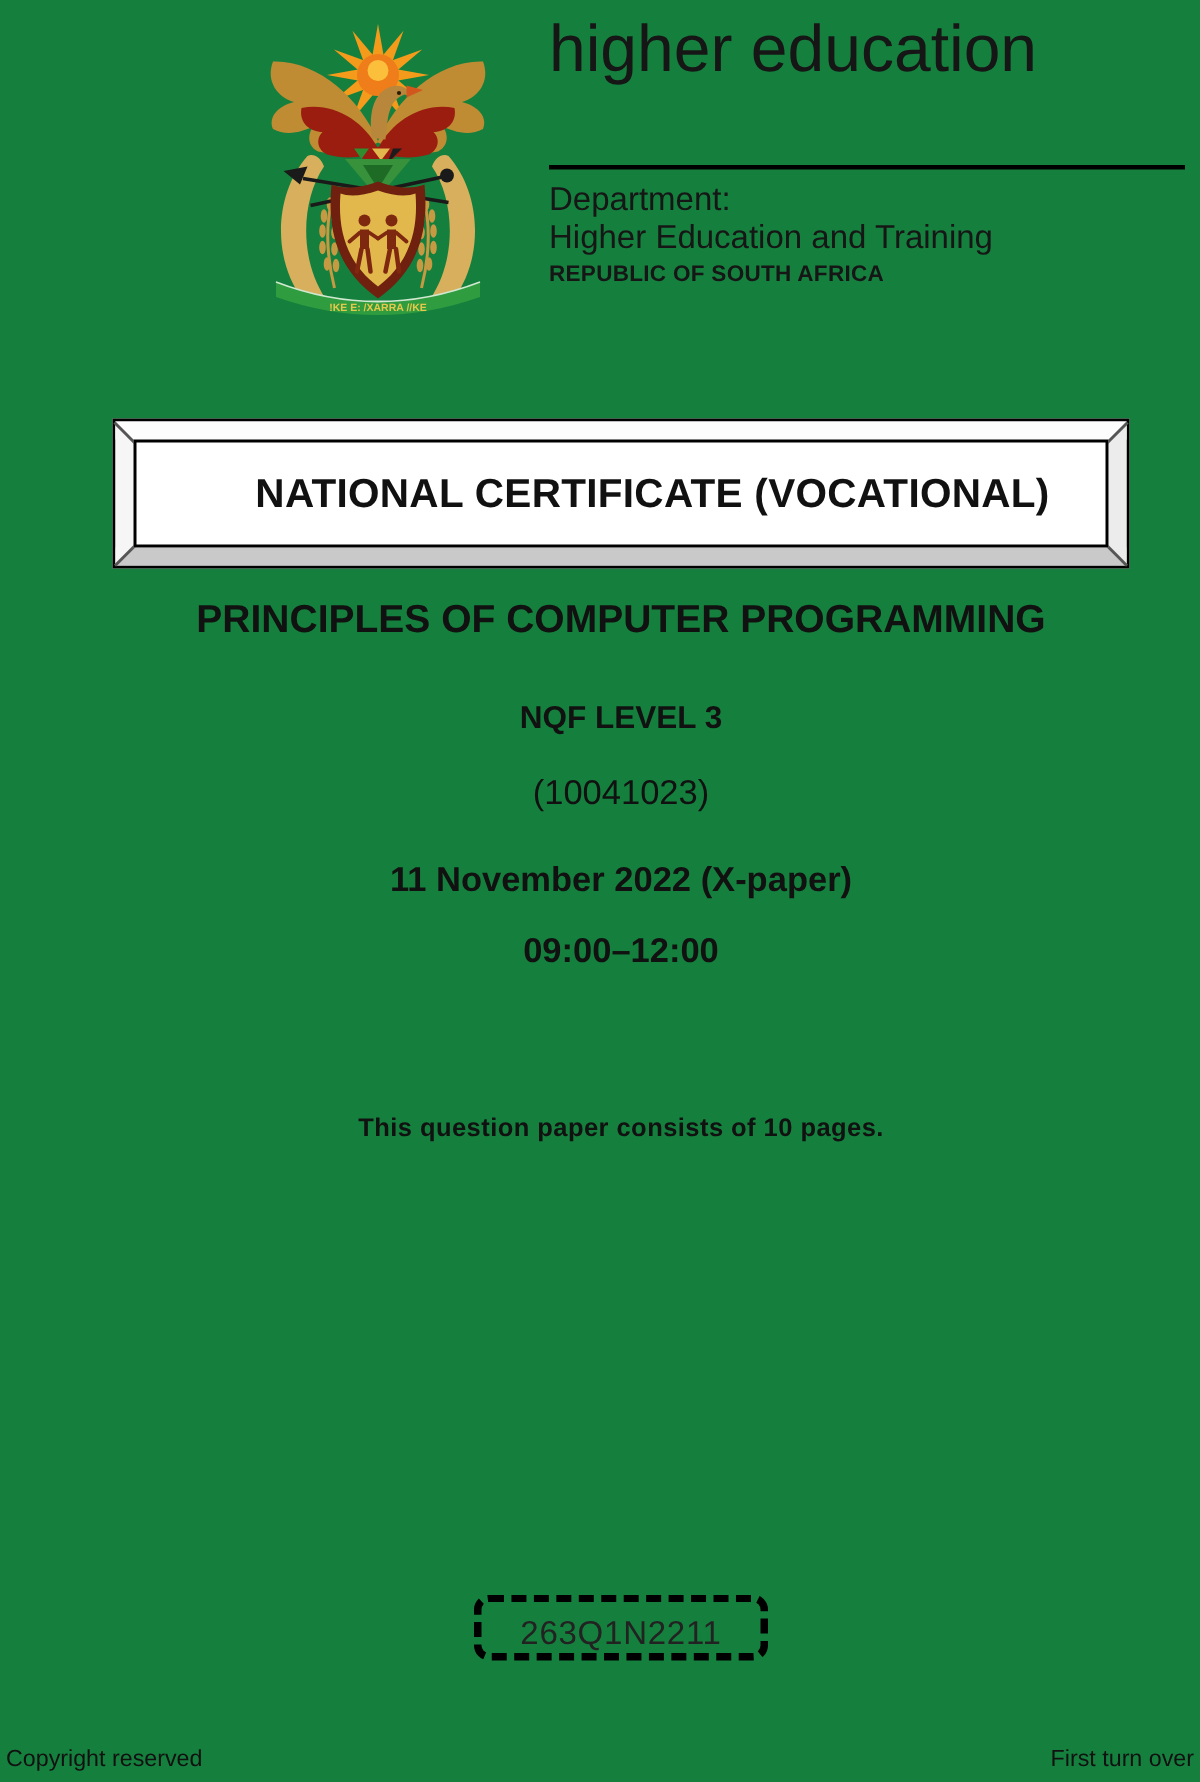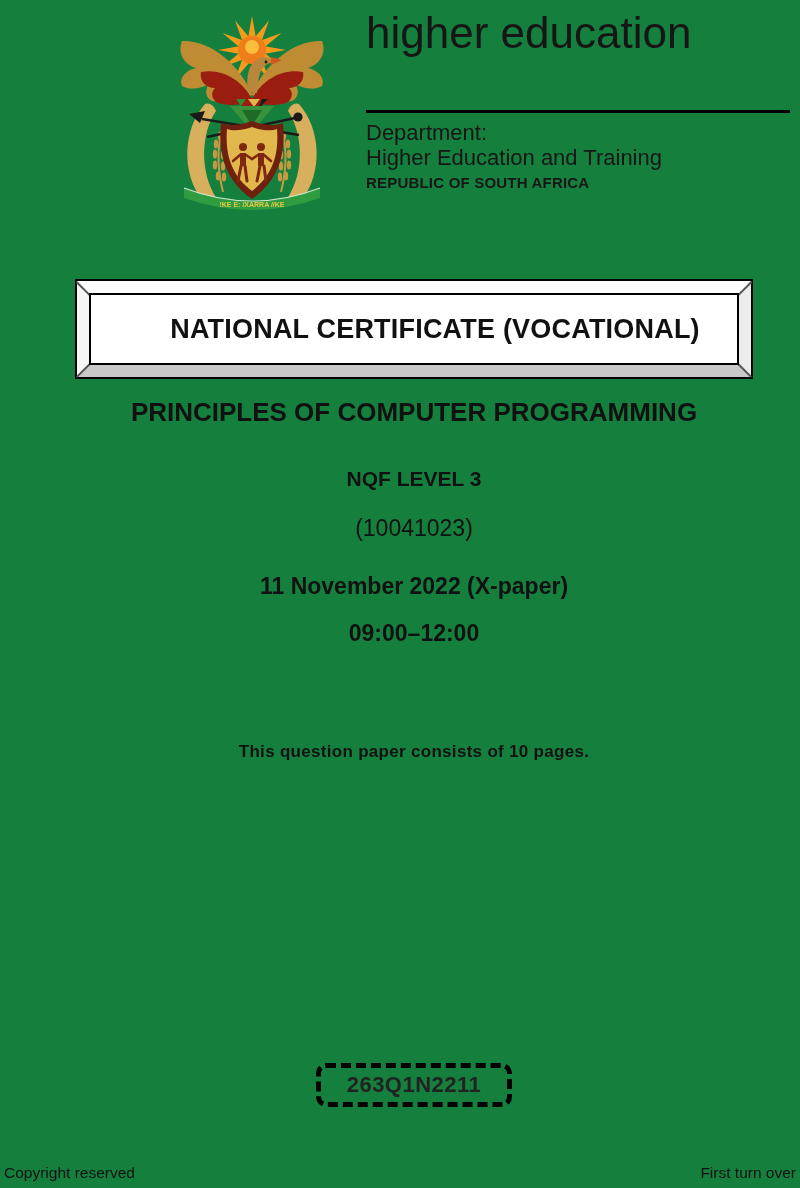--- a/index.html
+++ b/index.html
@@ -32,22 +32,22 @@
   .subject{top:397px;font-size:26px;font-weight:700;}
   .paper-line{top:430px;font-size:25px;}
   .paper-line .b{font-weight:700;}
   .nqf{top:467px;font-size:21px;font-weight:700;}
   .code{top:515px;font-size:23px;}
   .date{top:573px;font-size:23px;font-weight:700;}
   .time{top:603px;font-size:23px;font-weight:700;margin-top:17px;}
   .pages{top:742px;font-size:17px;font-weight:700;letter-spacing:0.3px;}
   
   .serial{position:absolute;left:316px;top:1063px;width:196px;height:44px;box-sizing:border-box;
-          border:5px dashed #000;border-radius:10px;display:flex;align-items:center;
-          justify-content:center;font-size:22px;letter-spacing:0.5px;color:#222;font-weight:bold;}
+          border:5px dashed #000;border-radius:10px;display:flex;align-items:flex-end;
+          justify-content:center;font-size:22px;letter-spacing:0.5px;color:#222;}
   
   .footer{position:absolute;left:4px;right:4px;top:1164px;display:flex;
           justify-content:space-between;font-size:15.5px;color:#111;gap:36px;}
 </style>
 </head>
 <body>
 
 <div class="page">
 
   <svg class="coat" viewBox="0 0 168 202" xmlns="http://www.w3.org/2000/svg" xmlns:xlink="http://www.w3.org/1999/xlink">

